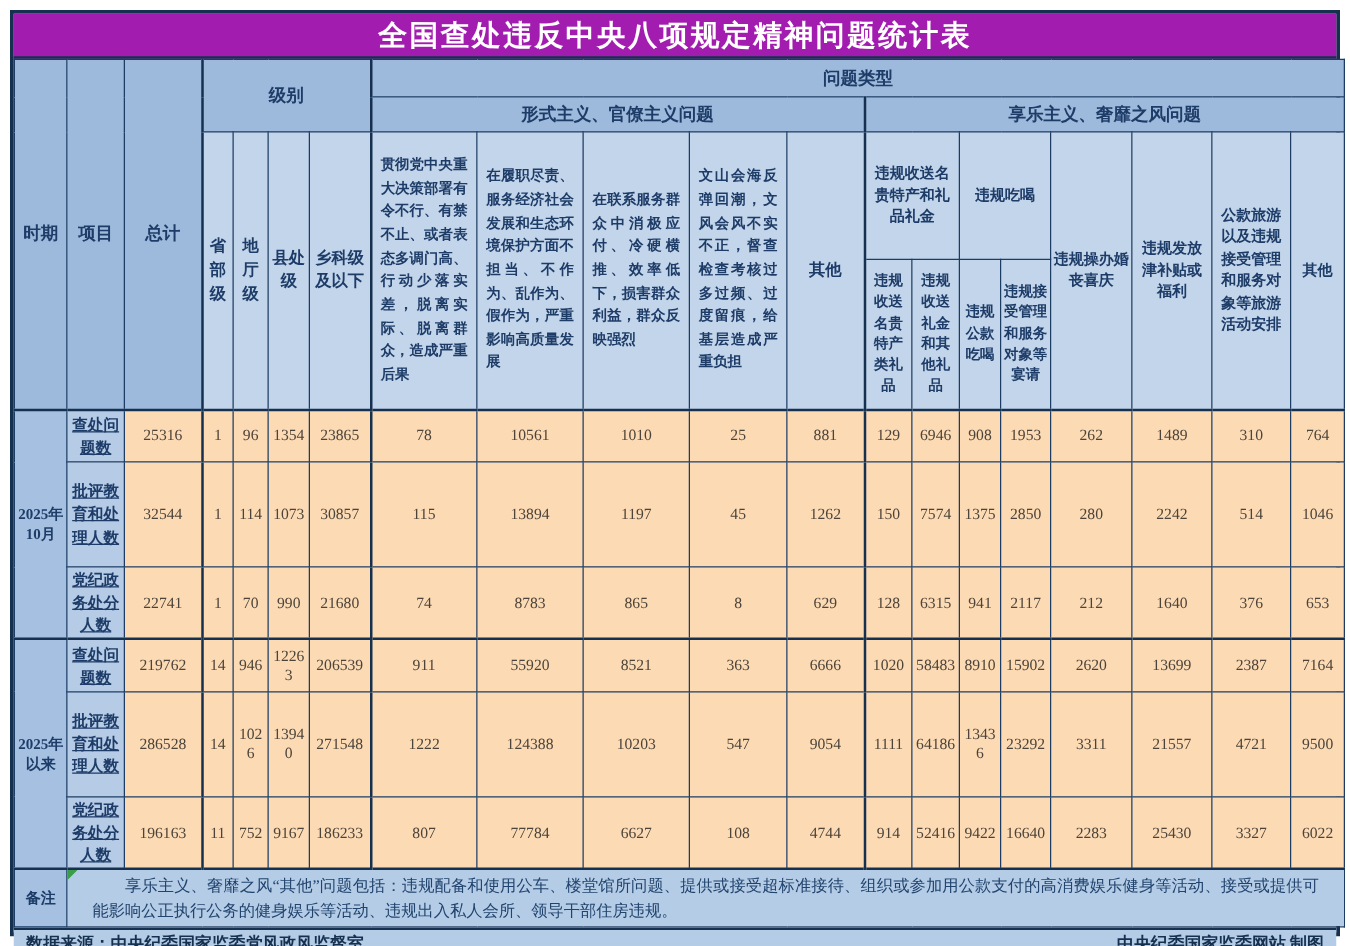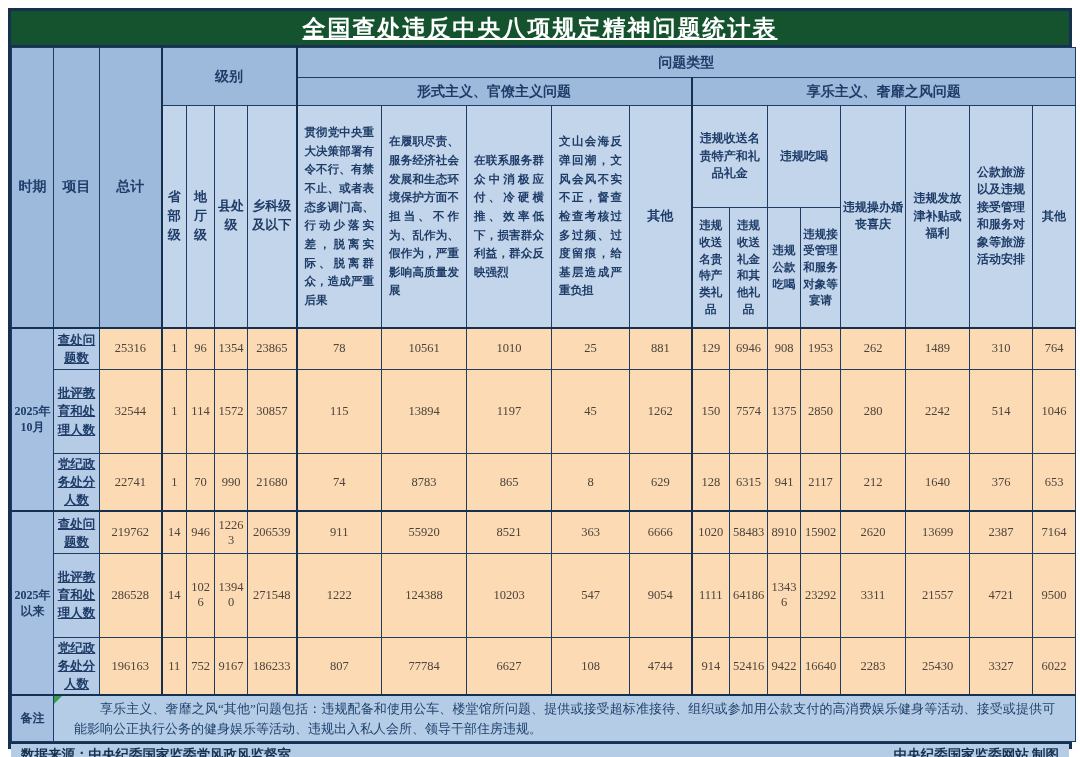--- a/index.html
+++ b/index.html
@@ -6,25 +6,24 @@
   body{
     width:1080px;height:757px;overflow:hidden;background:#ffffff;
     font-family:"Liberation Serif","DejaVu Serif",serif;
   }
   .frame{
     position:absolute;left:8px;top:8px;width:1064px;height:741px;
     border:3px solid #16304f;background:#fff;box-sizing:border-box;
     display:flex;flex-direction:column;
   }
   .title-bar{
-    height:34px;flex:0 0 34px;background:#14532d;color:#ffffff;
+    height:34px;flex:0 0 34px;background:#a21caf;color:#ffffff;
     font-size:23px;font-weight:bold;letter-spacing:2px;
     display:flex;align-items:center;justify-content:center;
     border-bottom:2px solid #16304f;
-    text-decoration:underline;
   }
   table{border-collapse:collapse;table-layout:fixed;width:100%;}
   th,td{
     border:1px solid #1d3c63;padding:1px 2px;text-align:center;vertical-align:middle;
     word-break:break-all;overflow-wrap:anywhere;box-sizing:border-box;
   }
   .bl{border-left:2.5px solid #16304f;}
   .bt2{border-top:2px solid #16304f;}
   
   .hp{background:#9db9db;color:#1e3c68;font-weight:bold;font-size:14px;}
@@ -151,21 +150,21 @@
         <td class="num bt2">262</td>
         <td class="num bt2">1489</td>
         <td class="num bt2">310</td>
         <td class="num bt2">764</td>
       </tr>
       <tr class="r2">
         <th class="ic">批评教育和处理人数</th>
         <td class="num">32544</td>
         <td class="num bl">1</td>
         <td class="num">114</td>
-        <td class="num">1572</td>
+        <td class="num">1073</td>
         <td class="num">30857</td>
         <td class="num bl">115</td>
         <td class="num">13894</td>
         <td class="num">1197</td>
         <td class="num">45</td>
         <td class="num">1262</td>
         <td class="num bl">150</td>
         <td class="num">7574</td>
         <td class="num">1375</td>
         <td class="num">2850</td>

